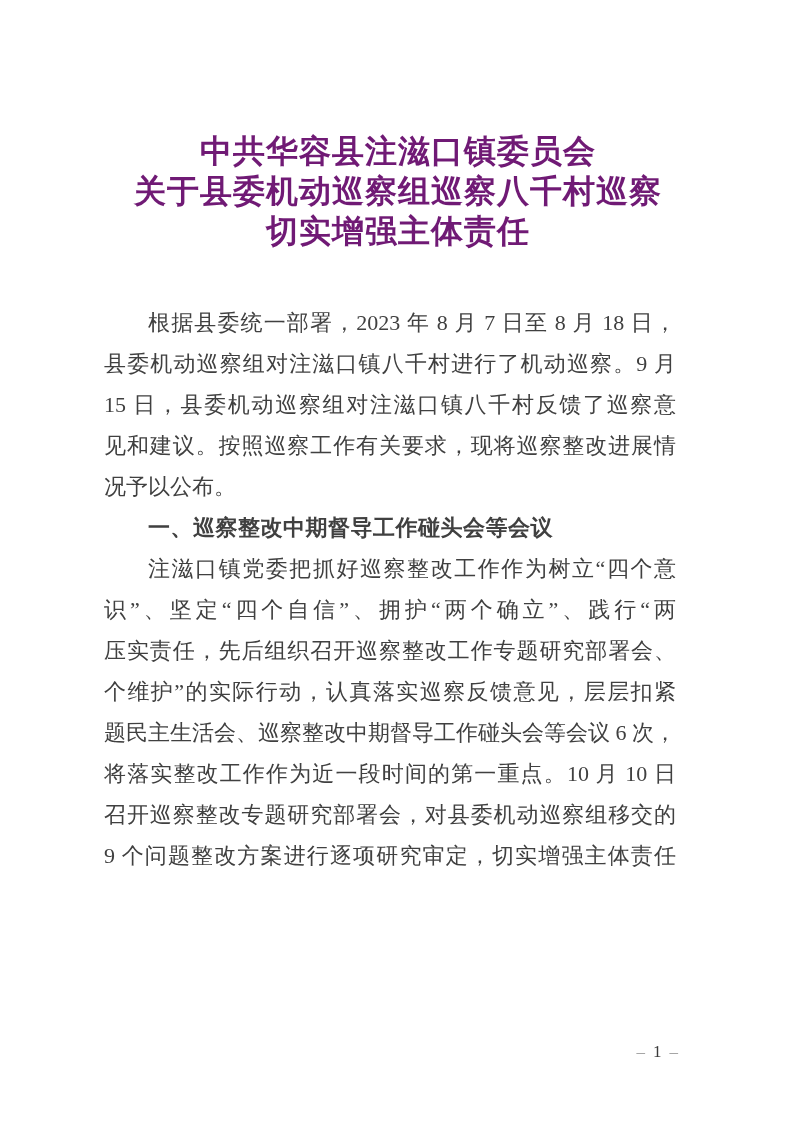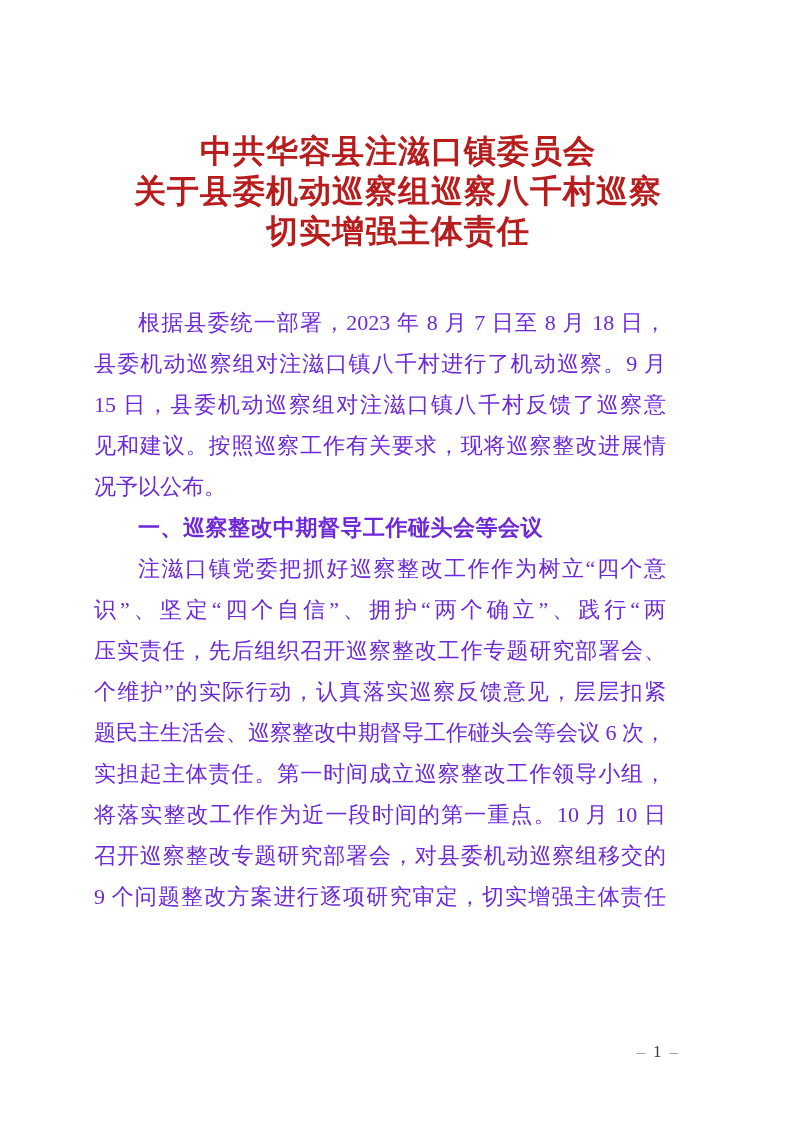--- a/index.html
+++ b/index.html
@@ -16,32 +16,32 @@
   .title-block {
     position: absolute;
     top: 131px;
     left: 112px;
     width: 572px;
     text-align: center;
     font-family: "Liberation Serif", "DejaVu Serif", serif;
     font-weight: bold;
     font-size: 32px;
     line-height: 40px;
-    color: #b91c1c;
+    color: #701a75;
     letter-spacing: 1px;
   }
   .body-block {
     position: absolute;
     top: 302px;
-    left: 94px;
+    left: 104px;
     width: 572px;
     font-family: "Liberation Serif", "DejaVu Serif", serif;
     font-size: 22px;
     line-height: 41px;
-    color: #6d28d9;
+    color: #404040;
   }
   .line {
     height: 41px;
     white-space: nowrap;
   }
   .line.justify {
     white-space: normal;
     text-align: justify;
     text-align-last: justify;
   }
@@ -80,21 +80,20 @@
       <div class="line justify">县委机动巡察组对注滋口镇八千村进行了机动巡察。9 月</div>
       <div class="line justify">15 日，县委机动巡察组对注滋口镇八千村反馈了巡察意</div>
       <div class="line justify">见和建议。按照巡察工作有关要求，现将巡察整改进展情</div>
       <div class="line">况予以公布。</div>
       <div class="line heading indent">一、巡察整改中期督导工作碰头会等会议</div>
       <div class="line justify indent">注滋口镇党委把抓好巡察整改工作作为树立“四个意</div>
       <div class="line justify">识”、坚定“四个自信”、拥护“两个确立”、践行“两</div>
       <div class="line justify">压实责任，先后组织召开巡察整改工作专题研究部署会、</div>
       <div class="line justify">个维护”的实际行动，认真落实巡察反馈意见，层层扣紧</div>
       <div class="line justify">题民主生活会、巡察整改中期督导工作碰头会等会议 6 次，</div>
-      <div class="line justify">实担起主体责任。第一时间成立巡察整改工作领导小组，</div>
       <div class="line justify">将落实整改工作作为近一段时间的第一重点。10 月 10 日</div>
       <div class="line justify">召开巡察整改专题研究部署会，对县委机动巡察组移交的</div>
       <div class="line justify">9 个问题整改方案进行逐项研究审定，切实增强主体责任</div>
     </div>
 
   <div class="footer">
     <span class="dash">–</span><span class="num">1</span><span class="dash">–</span>
   </div>
 
 </div>

